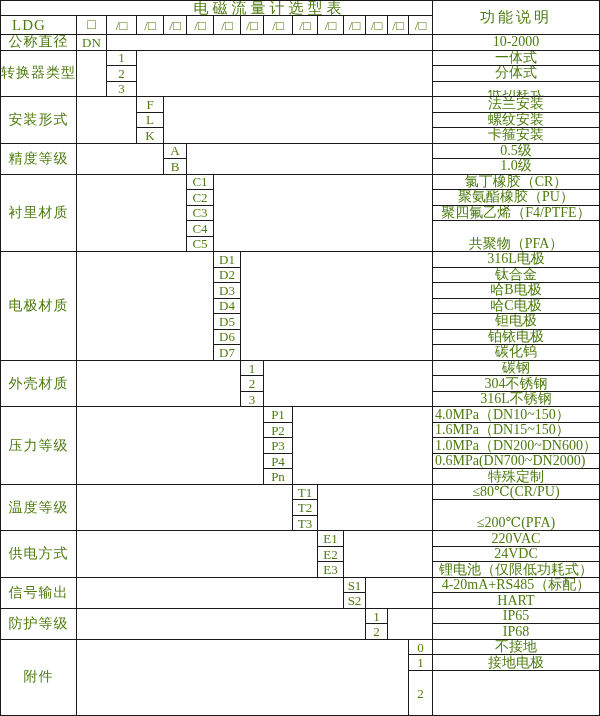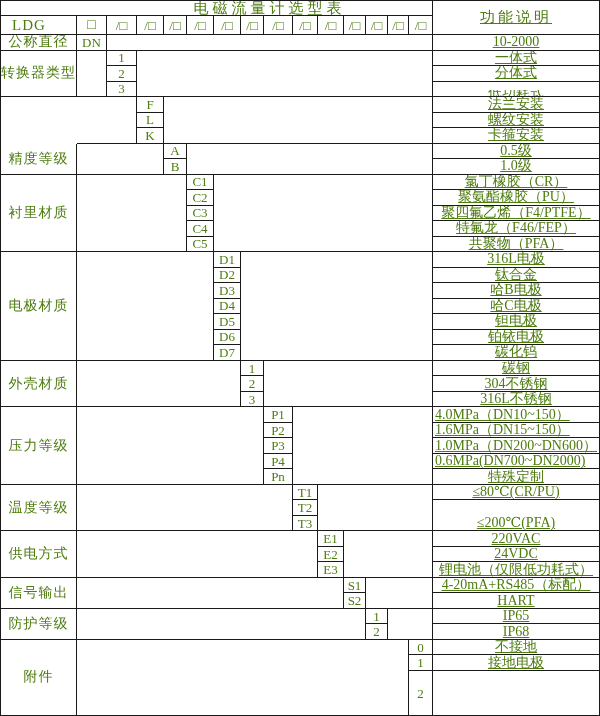--- a/index.html
+++ b/index.html
@@ -18,21 +18,21 @@
     grid-template-columns:76px 30px 30px 27px 23px 27px 27px 23px 29px 25px 26px 22px 22px 21px 24px 1fr;
     grid-template-rows:15px 19px repeat(42, 1fr);
   }
   .c {
     border-right:1px solid #1a1a1a;
     border-bottom:1px solid #1a1a1a;
     display:flex; align-items:center; justify-content:center;
     overflow:hidden; white-space:nowrap;
     line-height:1;
   }
-  .nr { border-right:none;text-decoration:underline; }
+  .nr { border-right:none; }
   .nb { border-bottom:none; }
   .title   { font-size:15px; letter-spacing:4px; padding-left:106px; }
   .funchdr { font-size:15px; letter-spacing:3px; }
   .label   { font-size:14px; letter-spacing:1px; }
   .model   { font-size:15px; justify-content:flex-start; padding-left:11px; letter-spacing:1px; }
   .boxcell { font-size:14px; }
   .slotcell{ font-size:13px; }
   .code    { font-size:13px; }
   .desc    { font-size:14px; }
   .desc.left { justify-content:flex-start; padding-left:2px; }
@@ -66,20 +66,21 @@
       <div class="c desc nr" style="grid-area: 3 / 16 / 4 / 17;">10-2000</div>
       <div class="c label" style="grid-area: 4 / 1 / 7 / 2;">转换器类型</div>
       <div class="c empty" style="grid-area: 4 / 2 / 7 / 3;"></div>
       <div class="c empty" style="grid-area: 4 / 4 / 7 / 16;"></div>
       <div class="c code" style="grid-area: 4 / 3 / 5 / 4;">1</div>
       <div class="c desc nr" style="grid-area: 4 / 16 / 5 / 17;">一体式</div>
       <div class="c code" style="grid-area: 5 / 3 / 6 / 4;">2</div>
       <div class="c desc nr" style="grid-area: 5 / 16 / 6 / 17;">分体式</div>
       <div class="c code" style="grid-area: 6 / 3 / 7 / 4;">3</div>
       <div class="c desc nr" style="grid-area: 6 / 16 / 7 / 17; margin-top: 8px;">低功耗式</div>
+      <div class="c label" style="grid-area: 7 / 1 / 10 / 2;">安装形式</div>
       <div class="c empty" style="grid-area: 7 / 2 / 10 / 4;"></div>
       <div class="c empty" style="grid-area: 7 / 5 / 10 / 16;"></div>
       <div class="c code" style="grid-area: 7 / 4 / 8 / 5;">F</div>
       <div class="c desc nr" style="grid-area: 7 / 16 / 8 / 17;">法兰安装</div>
       <div class="c code" style="grid-area: 8 / 4 / 9 / 5;">L</div>
       <div class="c desc nr" style="grid-area: 8 / 16 / 9 / 17;">螺纹安装</div>
       <div class="c code" style="grid-area: 9 / 4 / 10 / 5;">K</div>
       <div class="c desc nr" style="grid-area: 9 / 16 / 10 / 17;">卡箍安装</div>
       <div class="c label" style="grid-area: 10 / 1 / 12 / 2;">精度等级</div>
       <div class="c empty" style="grid-area: 10 / 2 / 12 / 5;"></div>
@@ -91,21 +92,20 @@
       <div class="c label" style="grid-area: 12 / 1 / 17 / 2;">衬里材质</div>
       <div class="c empty" style="grid-area: 12 / 2 / 17 / 6;"></div>
       <div class="c empty" style="grid-area: 12 / 7 / 17 / 16;"></div>
       <div class="c code" style="grid-area: 12 / 6 / 13 / 7;">C1</div>
       <div class="c desc nr" style="grid-area: 12 / 16 / 13 / 17;">氯丁橡胶（CR）</div>
       <div class="c code" style="grid-area: 13 / 6 / 14 / 7;">C2</div>
       <div class="c desc nr" style="grid-area: 13 / 16 / 14 / 17;">聚氨酯橡胶（PU）</div>
       <div class="c code" style="grid-area: 14 / 6 / 15 / 7;">C3</div>
       <div class="c desc nr" style="grid-area: 14 / 16 / 15 / 17;">聚四氟乙烯（F4/PTFE）</div>
       <div class="c code" style="grid-area: 15 / 6 / 16 / 7;">C4</div>
-      <div class="c desc nr" style="grid-area: 15 / 16 / 16 / 17;">特氟龙（F46/FEP）</div>
       <div class="c code" style="grid-area: 16 / 6 / 17 / 7;">C5</div>
       <div class="c desc nr" style="grid-area: 16 / 16 / 17 / 17;">共聚物（PFA）</div>
       <div class="c label" style="grid-area: 17 / 1 / 24 / 2;">电极材质</div>
       <div class="c empty" style="grid-area: 17 / 2 / 24 / 7;"></div>
       <div class="c empty" style="grid-area: 17 / 8 / 24 / 16;"></div>
       <div class="c code" style="grid-area: 17 / 7 / 18 / 8;">D1</div>
       <div class="c desc nr" style="grid-area: 17 / 16 / 18 / 17;">316L电极</div>
       <div class="c code" style="grid-area: 18 / 7 / 19 / 8;">D2</div>
       <div class="c desc nr" style="grid-area: 18 / 16 / 19 / 17;">钛合金</div>
       <div class="c code" style="grid-area: 19 / 7 / 20 / 8;">D3</div>

